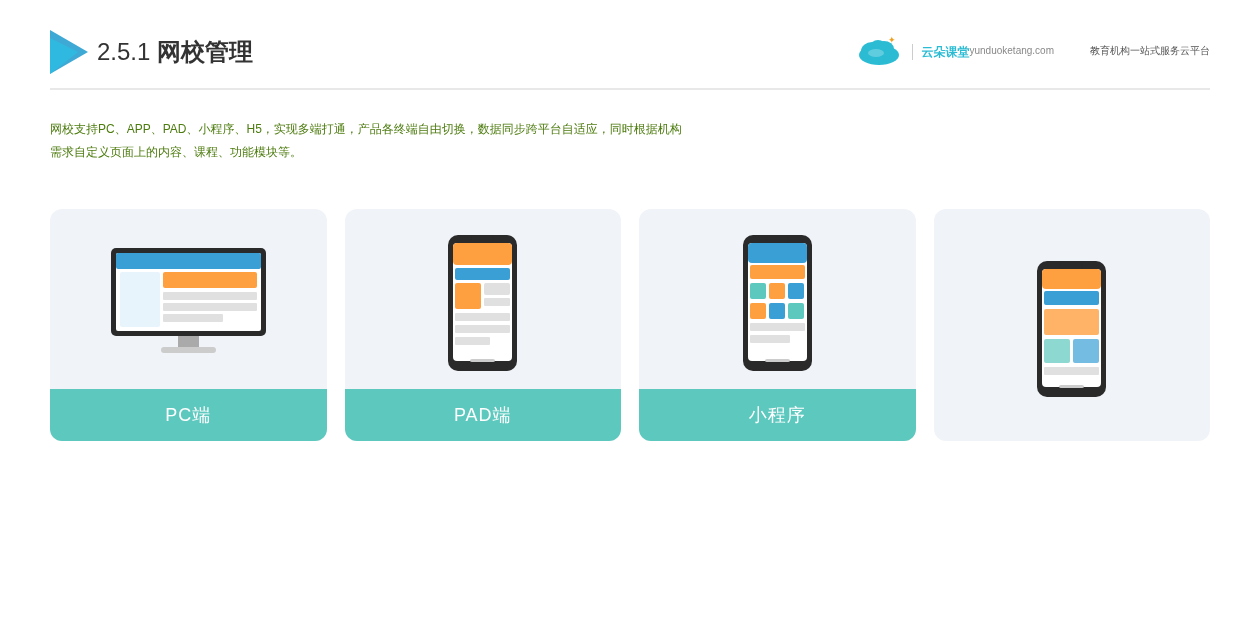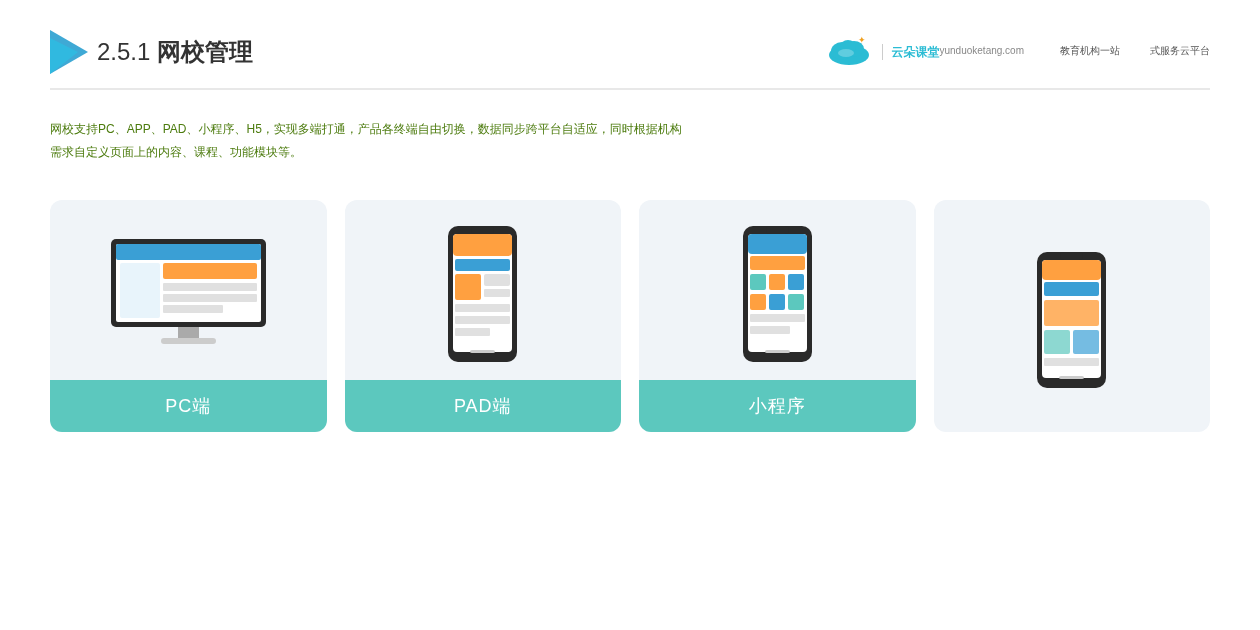--- a/index.html
+++ b/index.html
@@ -84,20 +84,21 @@
 
     .device-card {
       flex: 1;
       background: #f0f4f8;
       border-radius: 12px;
       overflow: hidden;
       display: flex;
       flex-direction: column;
       align-items: center;
       min-width: 0;
+      margin-top: 9px;
     }
 
     .device-card-image-area {
       flex: 1;
       display: flex;
       align-items: center;
       justify-content: center;
       padding: 24px 16px 16px 16px;
       width: 100%;
     }
@@ -139,21 +140,21 @@
         <ellipse cx="24" cy="14" rx="8" ry="7" fill="#2bbcd4"></ellipse>
 
         <text x="34" y="10" font-size="9" fill="#f0a020">✦</text>
 
         <ellipse cx="22" cy="20" rx="8" ry="4" fill="white" opacity="0.25"></ellipse>
       </svg>
       <div class="brand-text">
         <span style="font-weight:600; color:#2bbcd4; font-size:12px;">云朵课堂</span>
         <span style="color:#888; font-size:10px;">yunduoketang.com</span>
         <span style="color:#555; font-size:10px;margin-left:36px;">教育机构一站</span>
-        <span style="color:#555; font-size:10px;margin-left:30px;">式服务云平台</span>
+        <span style="color:#555; font-size:10px;">式服务云平台</span>
       </div>
     </div>
   </div>
 
   <div class="description">
     <div>网校支持PC、APP、PAD、小程序、H5，实现多端打通，产品各终端自由切换，数据同步跨平台自适应，同时根据机构</div>
     <div>需求自定义页面上的内容、课程、功能模块等。</div>
   </div>
 
   <div class="cards-row">

